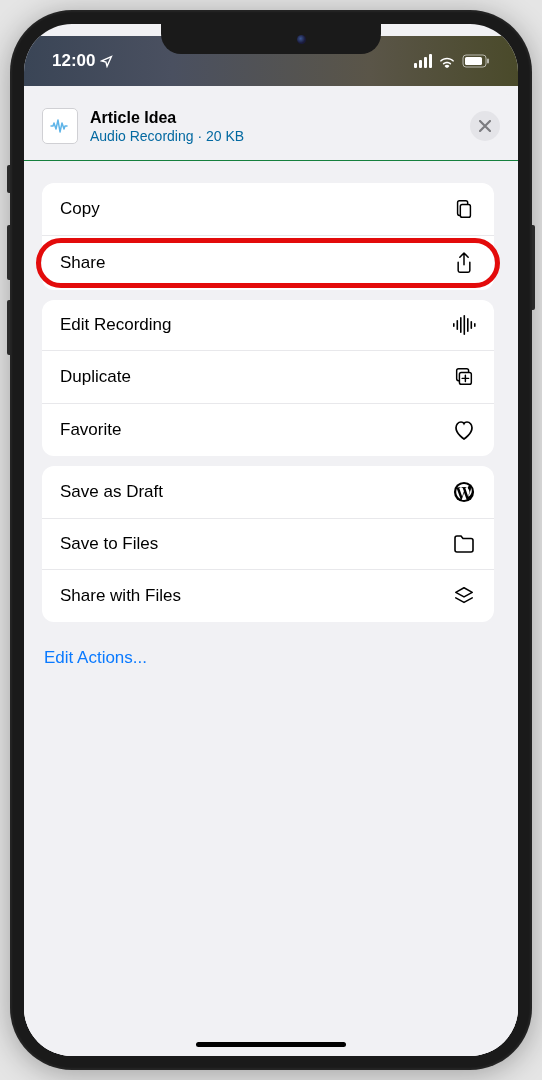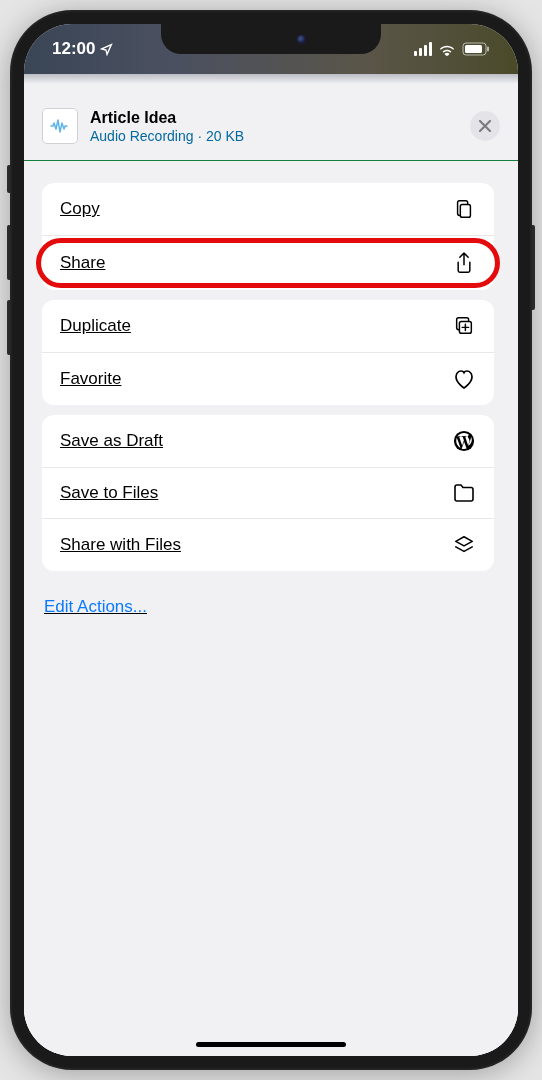--- a/index.html
+++ b/index.html
@@ -64,21 +64,21 @@
   justify-content: center;
   align-items: center;
 }
 .notch-camera {
   width: 9px; height: 9px; border-radius: 50%;
   background: radial-gradient(circle at 40% 40%, #3a5590 0%, #1a1a3a 60%);
   margin-left: 60px;
 }
 .status-bar {
   position: absolute;
-  top: 0; left: 0; right: 0;
+  top: 12px; left: 0; right: 0;
   height: 50px;
   display: flex;
   justify-content: space-between;
   align-items: center;
   padding: 0 28px;
   background: linear-gradient(90deg, #3a4556 0%, #4a5060 30%, #5a5548 70%, #4a4a2a 100%);
   color: #fff;
   z-index: 50;
 }
 .status-time {
@@ -134,21 +134,20 @@
   width: 30px; height: 30px;
   border-radius: 50%;
   background: #e4e4e8;
   display: flex;
   align-items: center;
   justify-content: center;
   cursor: pointer;
 }
 .sheet-body {
   padding: 22px 24px 0 18px;
-  text-decoration: underline;
 }
 .action-group {
   background: #fff;
   border-radius: 12px;
   margin-bottom: 10px;
 }
 .action-row {
   display: flex;
   align-items: center;
   justify-content: space-between;
@@ -269,20 +268,34 @@
                 <svg width="20" height="24" viewBox="0 0 24 28" fill="none" stroke="#000" stroke-width="1.8">
                   <path d="M12 2v14M7 7l5-5 5 5" stroke-linecap="round" stroke-linejoin="round"></path>
                   <path d="M5 13v10a2 2 0 0 0 2 2h10a2 2 0 0 0 2-2V13" stroke-linecap="round"></path>
                 </svg>
               </span>
               <div class="highlight-ring"></div>
             </div>
           </div>
           <div class="action-group">
             <div class="action-row">
+              <span class="action-label">Edit Recording</span>
+              <span class="action-icon">
+                <svg width="24" height="20" viewBox="0 0 24 20" fill="#000">
+                  <rect x="1" y="8" width="1.6" height="4" rx="0.8"></rect>
+                  <rect x="4.5" y="5" width="1.6" height="10" rx="0.8"></rect>
+                  <rect x="8" y="2" width="1.6" height="16" rx="0.8"></rect>
+                  <rect x="11.5" y="0" width="1.6" height="20" rx="0.8"></rect>
+                  <rect x="15" y="3" width="1.6" height="14" rx="0.8"></rect>
+                  <rect x="18.5" y="6" width="1.6" height="8" rx="0.8"></rect>
+                  <rect x="22" y="8" width="1.6" height="4" rx="0.8"></rect>
+                </svg>
+              </span>
+            </div>
+            <div class="action-row">
               <span class="action-label">Duplicate</span>
               <span class="action-icon">
                 <svg width="22" height="22" viewBox="0 0 24 24" fill="none" stroke="#000" stroke-width="1.6">
                   <rect x="7" y="7" width="13" height="13" rx="2"></rect>
                   <path d="M17 7V5a2 2 0 0 0-2-2H6a2 2 0 0 0-2 2v9a2 2 0 0 0 2 2h1"></path>
                   <path d="M13.5 10v7M10 13.5h7" stroke-linecap="round"></path>
                 </svg>
               </span>
             </div>
             <div class="action-row">

